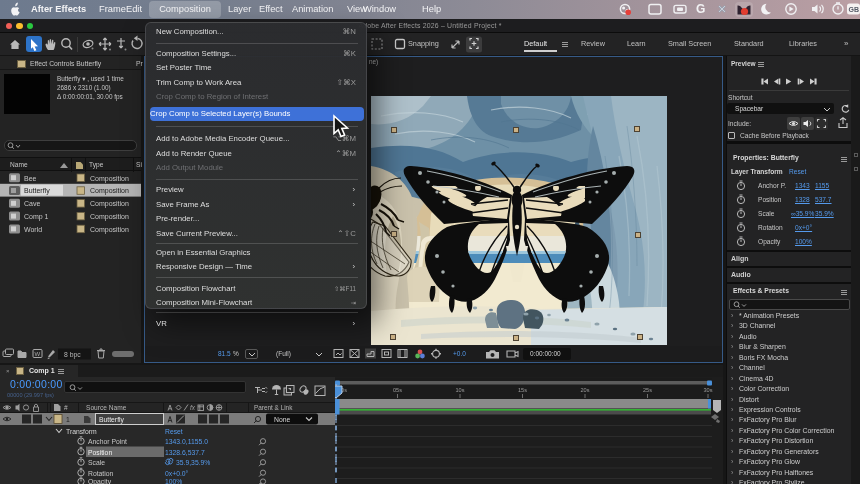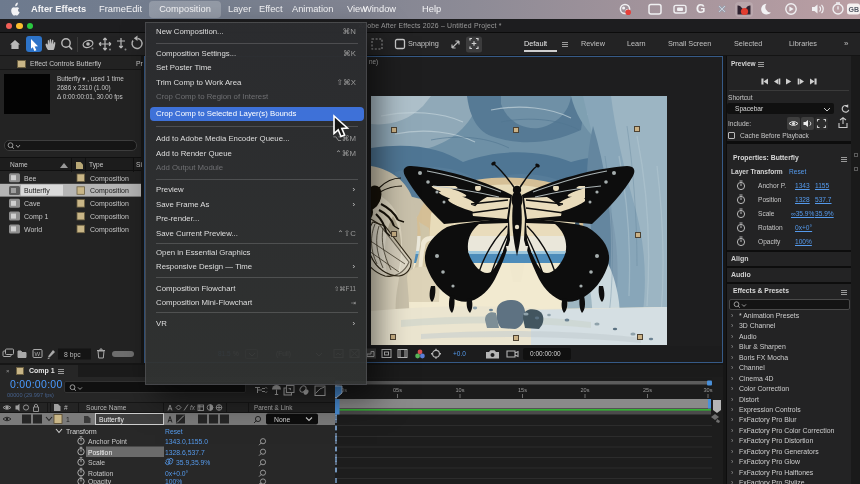--- a/index.html
+++ b/index.html
@@ -17,21 +17,21 @@
 #toolbar{left:0;top:33px;width:860px;height:23px;background:#232324;border-bottom:1px solid #141414}
 .wtab{position:absolute;top:33px;height:22px;line-height:22px;font-size:7.3px;color:#c0c0c0;white-space:nowrap}
 
 #leftpanel{left:0;top:56px;width:141px;height:307px;background:#232323}
 #viewer{left:144px;top:56px;width:579px;height:307px;background:#1e1e1f;border:1px solid #365a87}
 #rightcol{left:726px;top:56px;width:134px;height:428px;background:#0d0d0d}
 #timeline{left:0;top:365px;width:723px;height:119px;background:#262626}
 .seg7{font-size:6.8px;color:#c6c6c6;white-space:nowrap}
 .blue{color:#559aec}
 
-#ctxmenu{left:145px;top:21.5px;width:222px;height:363px;background:linear-gradient(180deg,rgba(43,44,47,.97),rgba(49,51,50,.95));border-radius:0;border:1px solid rgba(120,120,125,.35);box-shadow:10px 14px 30px rgba(0,0,0,.55);color:#dedede;font-size:7.8px}
+#ctxmenu{left:145px;top:21.5px;width:222px;height:287px;background:linear-gradient(180deg,rgba(43,44,47,.97),rgba(49,51,50,.95));border-radius:6px;border:1px solid rgba(120,120,125,.35);box-shadow:10px 14px 30px rgba(0,0,0,.55);color:#dedede;font-size:7.8px}
 .mrow{position:absolute;left:10px;width:202px;height:14.5px;line-height:14.5px;white-space:nowrap}
 .mrow .sc{position:absolute;right:2px;color:#9b9b9b}
 .msep{position:absolute;left:10px;width:202px;height:1px;background:rgba(255,255,255,.16)}
 .dis{color:#6f7073}
 .sub{position:absolute;right:3px;color:#cfcfcf}
 .tprow{position:absolute;left:0;width:124px;height:12px}
 .tpl{position:absolute;top:1px;font-size:6.6px;color:#c6c6c6;white-space:nowrap}
 .tv{position:absolute;top:1px;font-size:6.6px;color:#559aec;text-decoration:underline;white-space:nowrap}
 .fxi{position:relative;height:10.45px;line-height:10.45px;padding-left:12px;white-space:nowrap}
 .fxi:before{content:"\203A";position:absolute;left:4px;top:0;color:#9a9a9a}
@@ -764,32 +764,32 @@
     <rect x="466" y="3.5" width="16" height="16" rx="2.5" fill="#3c3c3d"></rect>
     <path d="M470 7.5 L470 5.5 L472 5.5 M476 5.5 L478 5.5 L478 7.5 M478 13.5 L478 15.5 L476 15.5 M472 15.5 L470 15.5 L470 13.5 M474 8.2 L474 12.8 M471.7 10.5 L476.3 10.5" stroke="#cfcfcf" stroke-width="1.2" fill="none"></path>
   </svg>
   <span class="wtab" style="left:396px;padding-left:12px">Snapping</span>
   <span class="wtab" style="left:524px;color:#e8e8e8">Default</span>
   <span class="a" style="left:524px;top:50px;width:33px;height:1.5px;background:#cfcfcf"></span>
   <span class="a hamb" style="left:562px;top:42px;background:#9a9a9a;box-shadow:0 2px 0 #9a9a9a,0 4px 0 #9a9a9a"></span>
   <span class="wtab" style="left:581px">Review</span>
   <span class="wtab" style="left:627px">Learn</span>
   <span class="wtab" style="left:668px">Small Screen</span>
-  <span class="wtab" style="left:734px">Selected</span>
+  <span class="wtab" style="left:734px">Standard</span>
   <span class="wtab" style="left:789px">Libraries</span>
   <span class="wtab" style="left:844px;font-size:8px">»</span>
 
   <div class="a" id="ctxmenu">
     <div class="mrow" style="top:2px">New Composition...<span class="sc">⌘N</span></div>
     <div class="msep" style="top:20.5px"></div>
     <div class="mrow" style="top:24px">Composition Settings...<span class="sc">⌘K</span></div>
     <div class="mrow" style="top:38.5px">Set Poster Time</div>
     <div class="mrow dis" style="top:67.5px">Crop Comp to Region of Interest</div>
     <div class="mrow" style="top:53px">Trim Comp to Work Area<span class="sc">⇧⌘X</span></div>
-    <div class="mrow" style="top:84px;left:4px;width:214px;background:#3e71d8;border-radius:4px;color:#fff;padding-left:6px">Crop Comp to Selected Layer(s) Bounds</div>
+    <div class="mrow" style="top:84px;left:4px;width:214px;background:#3e71d8;border-radius:4px;color:#fff;">Crop Comp to Selected Layer(s) Bounds</div>
     <div class="msep" style="top:103.5px"></div>
     <div class="mrow" style="top:124px">Add to Render Queue<span class="sc">⌃⌘M</span></div>
     <div class="mrow" style="top:109.5px">Add to Adobe Media Encoder Queue...<span class="sc">⌥⌘M</span></div>
     <div class="mrow dis" style="top:138.5px">Add Output Module</div>
     <div class="msep" style="top:156px"></div>
     <div class="mrow" style="top:160.5px">Preview<span class="sub">›</span></div>
     <div class="mrow" style="top:175px">Save Frame As<span class="sub">›</span></div>
     <div class="mrow" style="top:189.5px">Pre-render...</div>
     <div class="mrow" style="top:204px">Save Current Preview...<span class="sc">⌃⇧C</span></div>
     <div class="msep" style="top:220px"></div>

